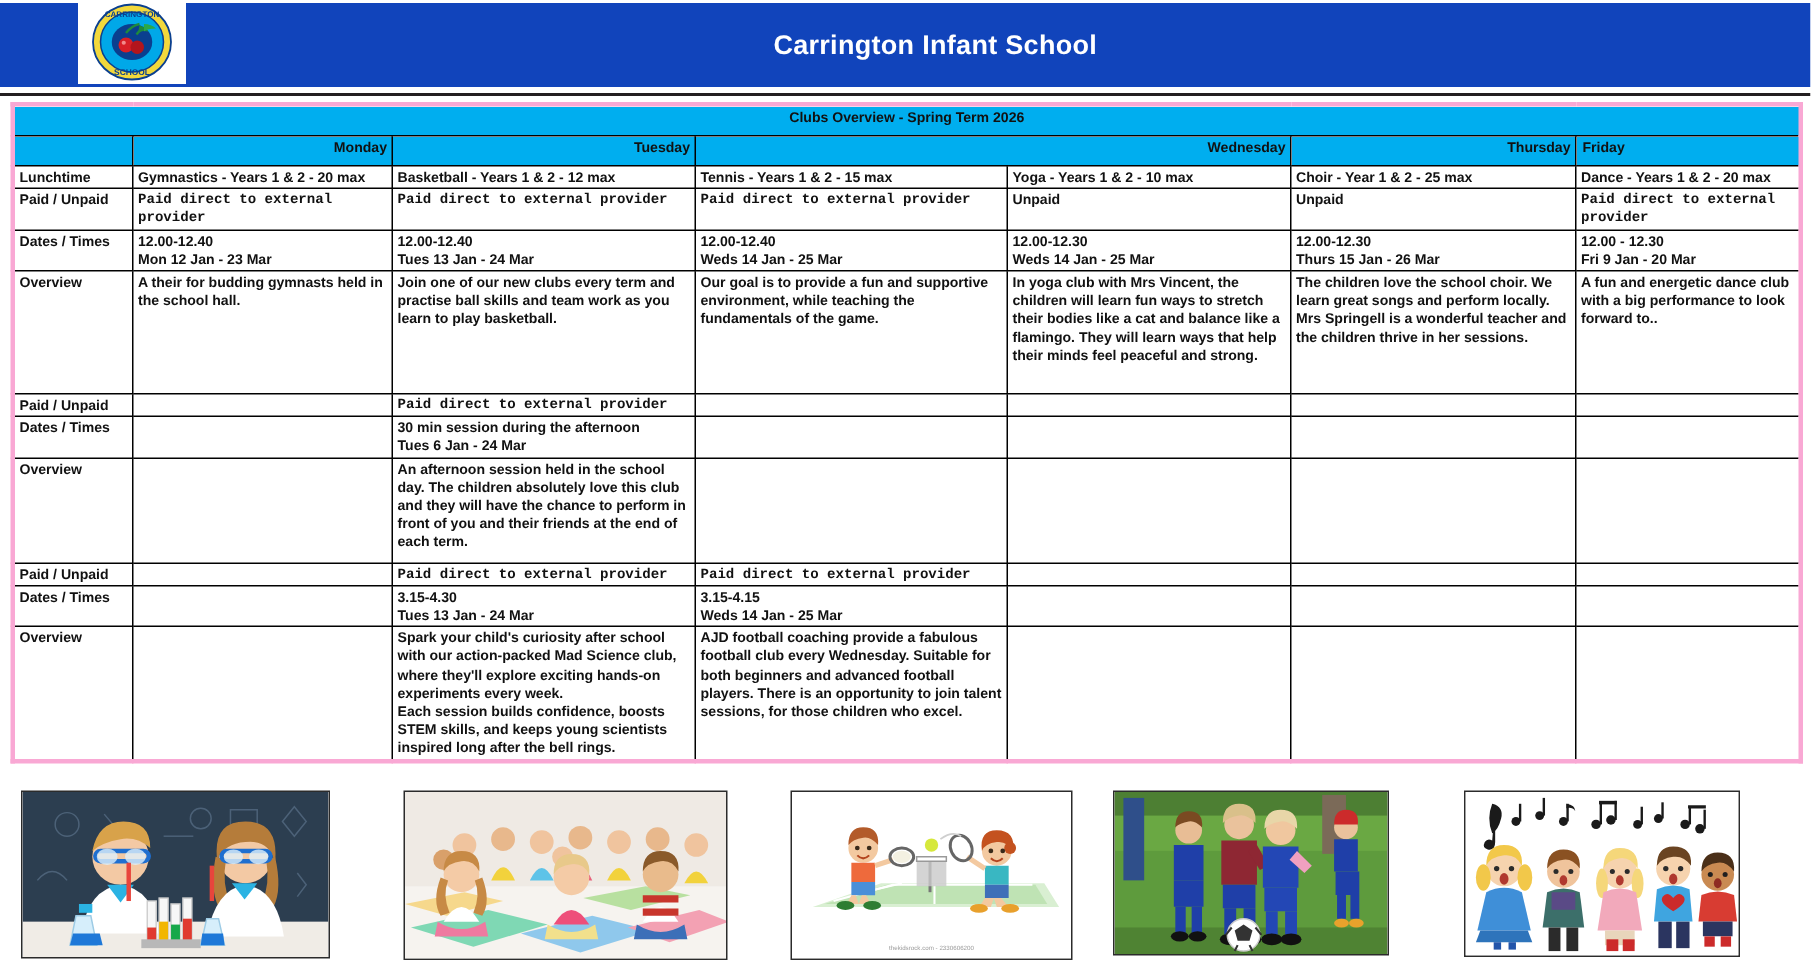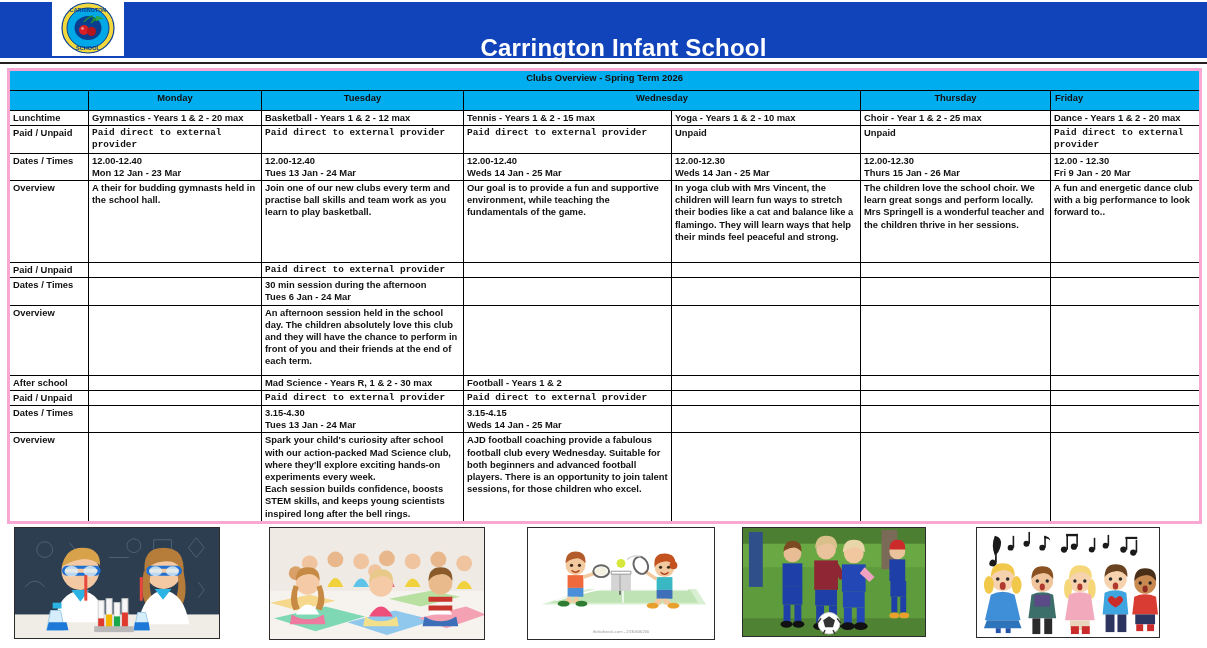--- a/index.html
+++ b/index.html
@@ -18,22 +18,22 @@
     display: flex; align-items: center;
   }
   .logo-block {
     position: absolute; left: 52px; top: 0; width: 72px; height: 56px;
     background: #ffffff; display: flex; align-items: center; justify-content: center;
   }
   .logo-svg { display: block; }
   .banner-title {
     position: absolute; left: 0; right: 0; top: 0; height: 56px;
     display: flex; align-items: center; justify-content: center;
-    color: #ffffff; font-size: 24px; font-weight: bold;
-    letter-spacing: .2px; padding-left: 40px; margin-top: 18px;
+    color: #ffffff; font-size: 18px; font-weight: bold;
+    letter-spacing: .2px; padding-left: 40px;
   }
 
   .banner-rule {
     position: absolute; left: 0; top: 62px; width: 1207px; height: 2px; background: #231f20;
   }
 
   
   .sheet {
     position: absolute; left: 7px; top: 68px; width: 1192px;
   }
@@ -57,21 +57,21 @@
     background: #00aeef;
     text-align: center;
     font-size: 13.5px;
     font-weight: bold;
     height: 21px;
     vertical-align: middle;
     color: #000;
   }
   .day-row td {
     background: #00aeef;
-    text-align: center;
+    text-align: right;
     font-size: 14.5px;
     font-weight: bold;
     height: 20px;
     vertical-align: middle;
     color: #000;
   }
   .day-row td.dayleft { text-align: left; padding-left: 4px; }
   .day-row td.blank { background: #00aeef; }
 
   .label-cell { font-weight: bold; font-size: 9.6px; }
@@ -205,29 +205,20 @@
           <td class="cellwrap"></td>
           <td class="cellwrap"></td>
           <td class="cellwrap"></td>
           <td class="cellwrap"></td>
         </tr>
         <tr class="r-over-a">
           <td class="label-cell ">Overview</td>
           <td class="cellwrap"></td>
           <td class="cellwrap">An afternoon session held in the school day. The children absolutely love this club and they will have the chance to perform in front of you and their friends at the end of each term.</td>
           <td class="cellwrap"></td>
-          <td class="cellwrap"></td>
-          <td class="cellwrap"></td>
-          <td class="cellwrap"></td>
-        </tr>
-        <tr class="r-head sect-top">
-          <td class="label-cell ">After school</td>
-          <td class="cellwrap"></td>
-          <td class="cellwrap">Mad Science - Years R, 1 &amp; 2 - 30 max</td>
-          <td class="cellwrap">Football - Years 1 &amp; 2</td>
           <td class="cellwrap"></td>
           <td class="cellwrap"></td>
           <td class="cellwrap"></td>
         </tr>
         <tr class="r-paid">
           <td class="label-cell ">Paid / Unpaid</td>
           <td class="cellwrap"></td>
           <td class="cellwrap red">Paid direct to external provider</td>
           <td class="cellwrap red">Paid direct to external provider</td>
           <td class="cellwrap"></td>

